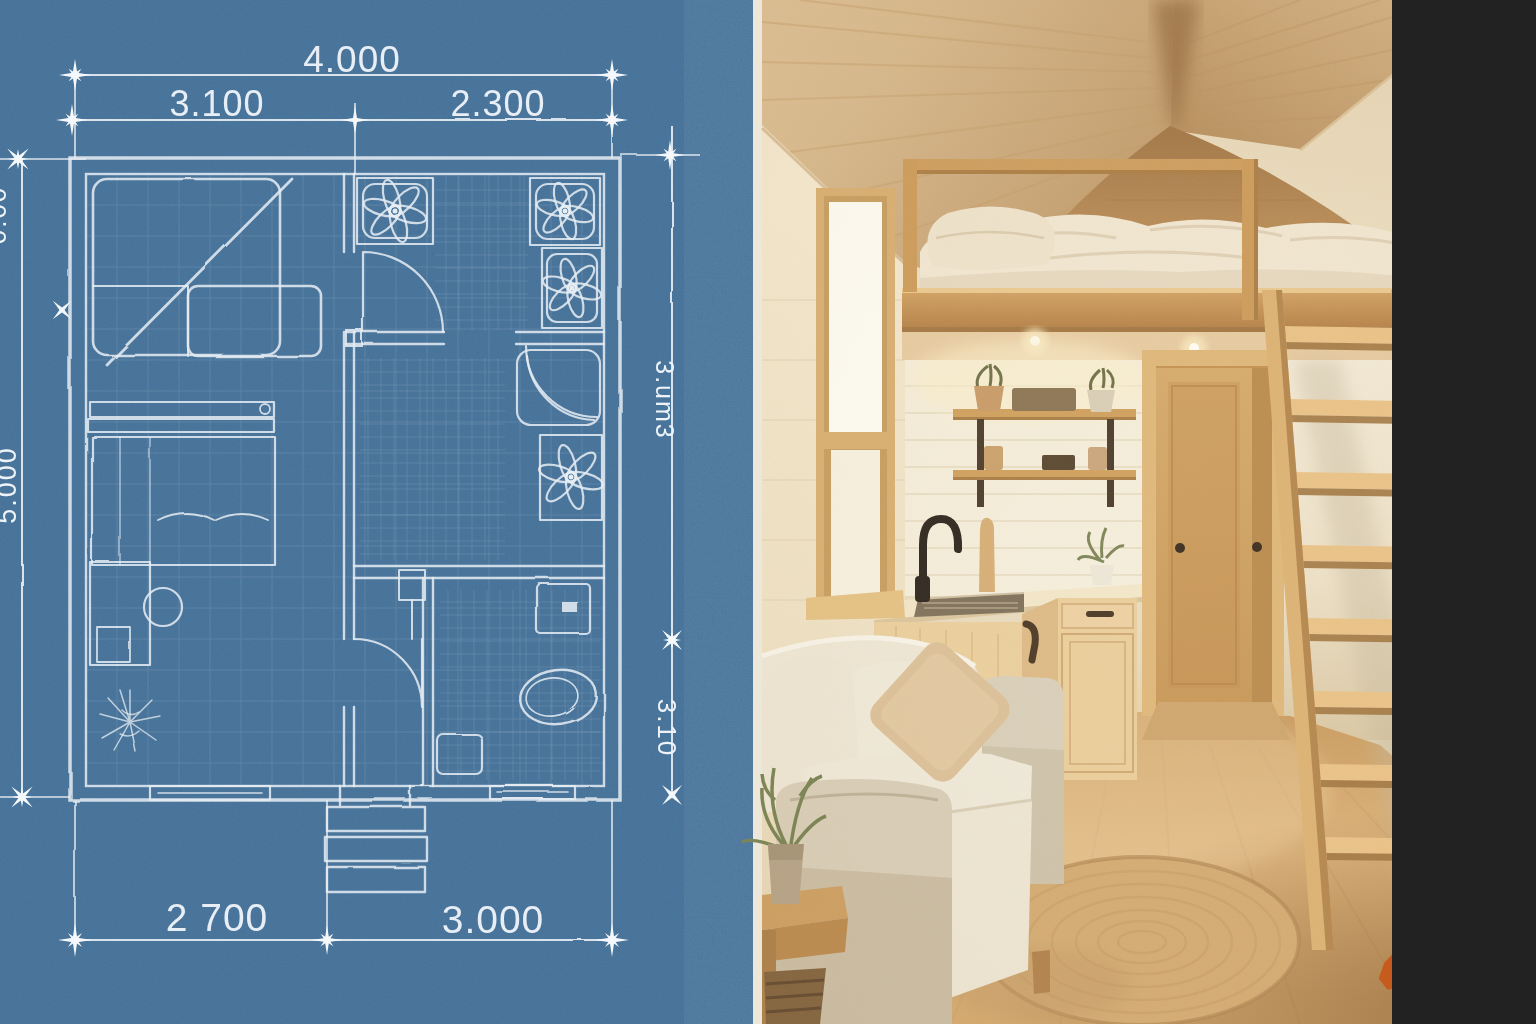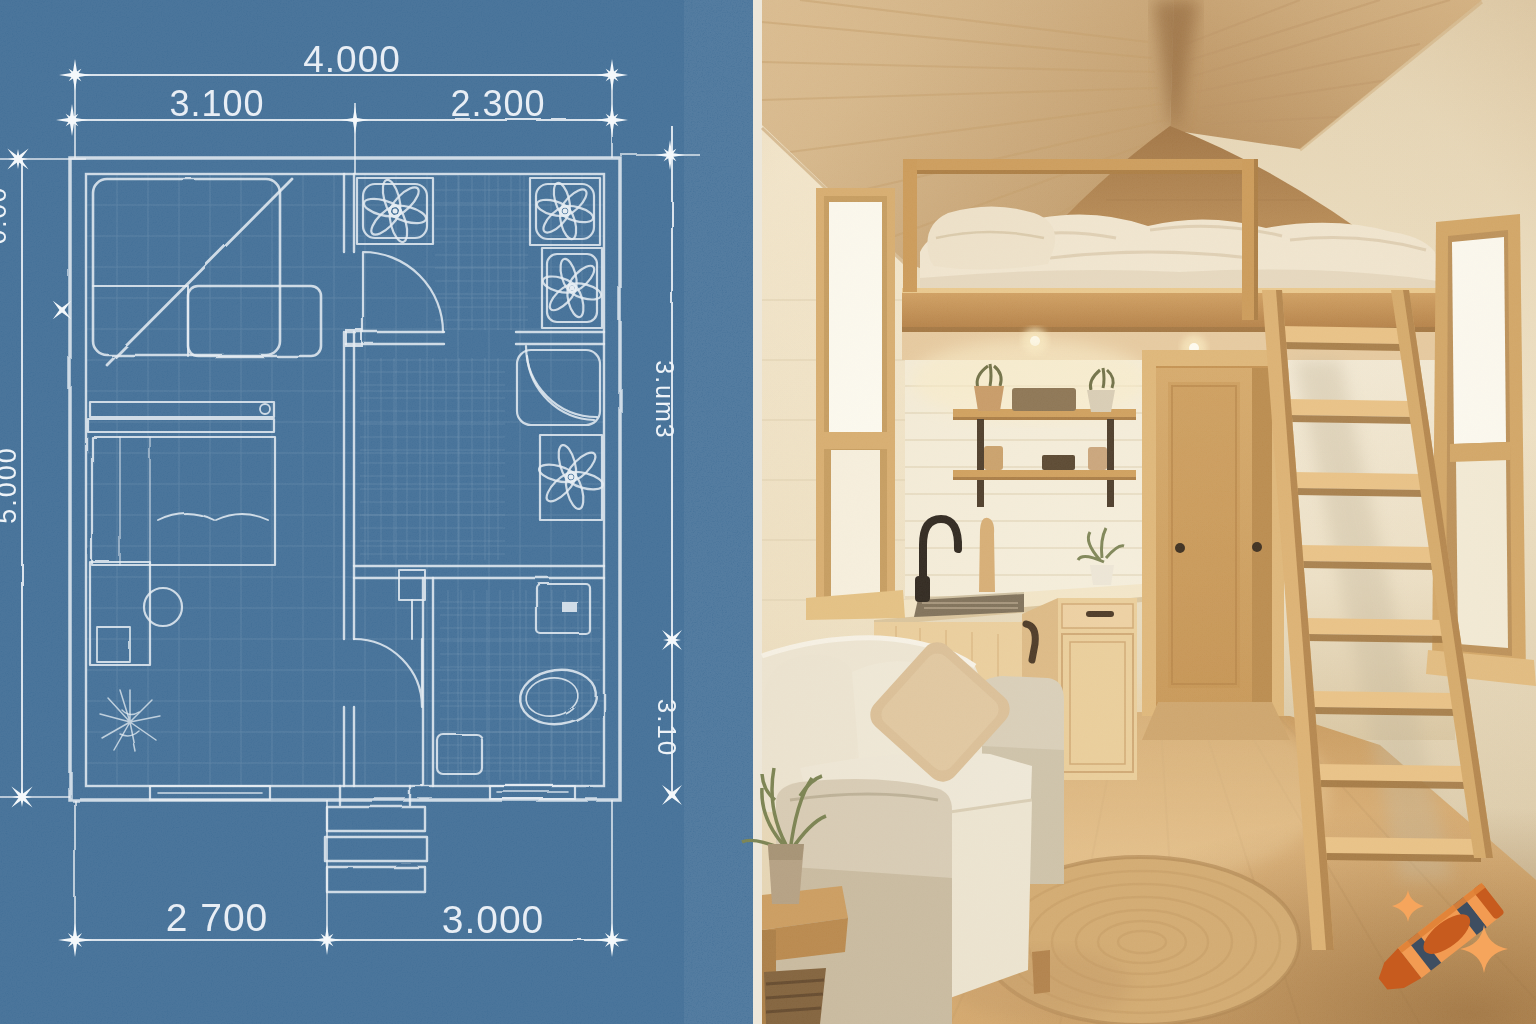--- a/index.html
+++ b/index.html
@@ -1,16 +1,16 @@
 <!DOCTYPE html>
 <html><head>
 <meta charset="utf-8">
 <style>
   html,body{margin:0;padding:0;background:#222;}
-  #stage{position:relative;width:1536px;height:1024px;overflow:hidden;font-family:"Liberation Sans",sans-serif;}
+  #stage{position:relative;width:1392px;height:1024px;overflow:hidden;font-family:"Liberation Sans",sans-serif;}
   svg{display:block;}
 </style>
 </head>
 <body>
 <div id="stage">
 <svg width="1536" height="1024" viewBox="0 0 1536 1024">
 <defs>
   <filter id="grain">
           <feTurbulence type="fractalNoise" baseFrequency="0.8" numOctaves="2" result="n"></feTurbulence>
           <feColorMatrix in="n" type="matrix" values="0 0 0 0 1  0 0 0 0 1  0 0 0 0 1  0.6 0.6 0.6 0 0"></feColorMatrix>

